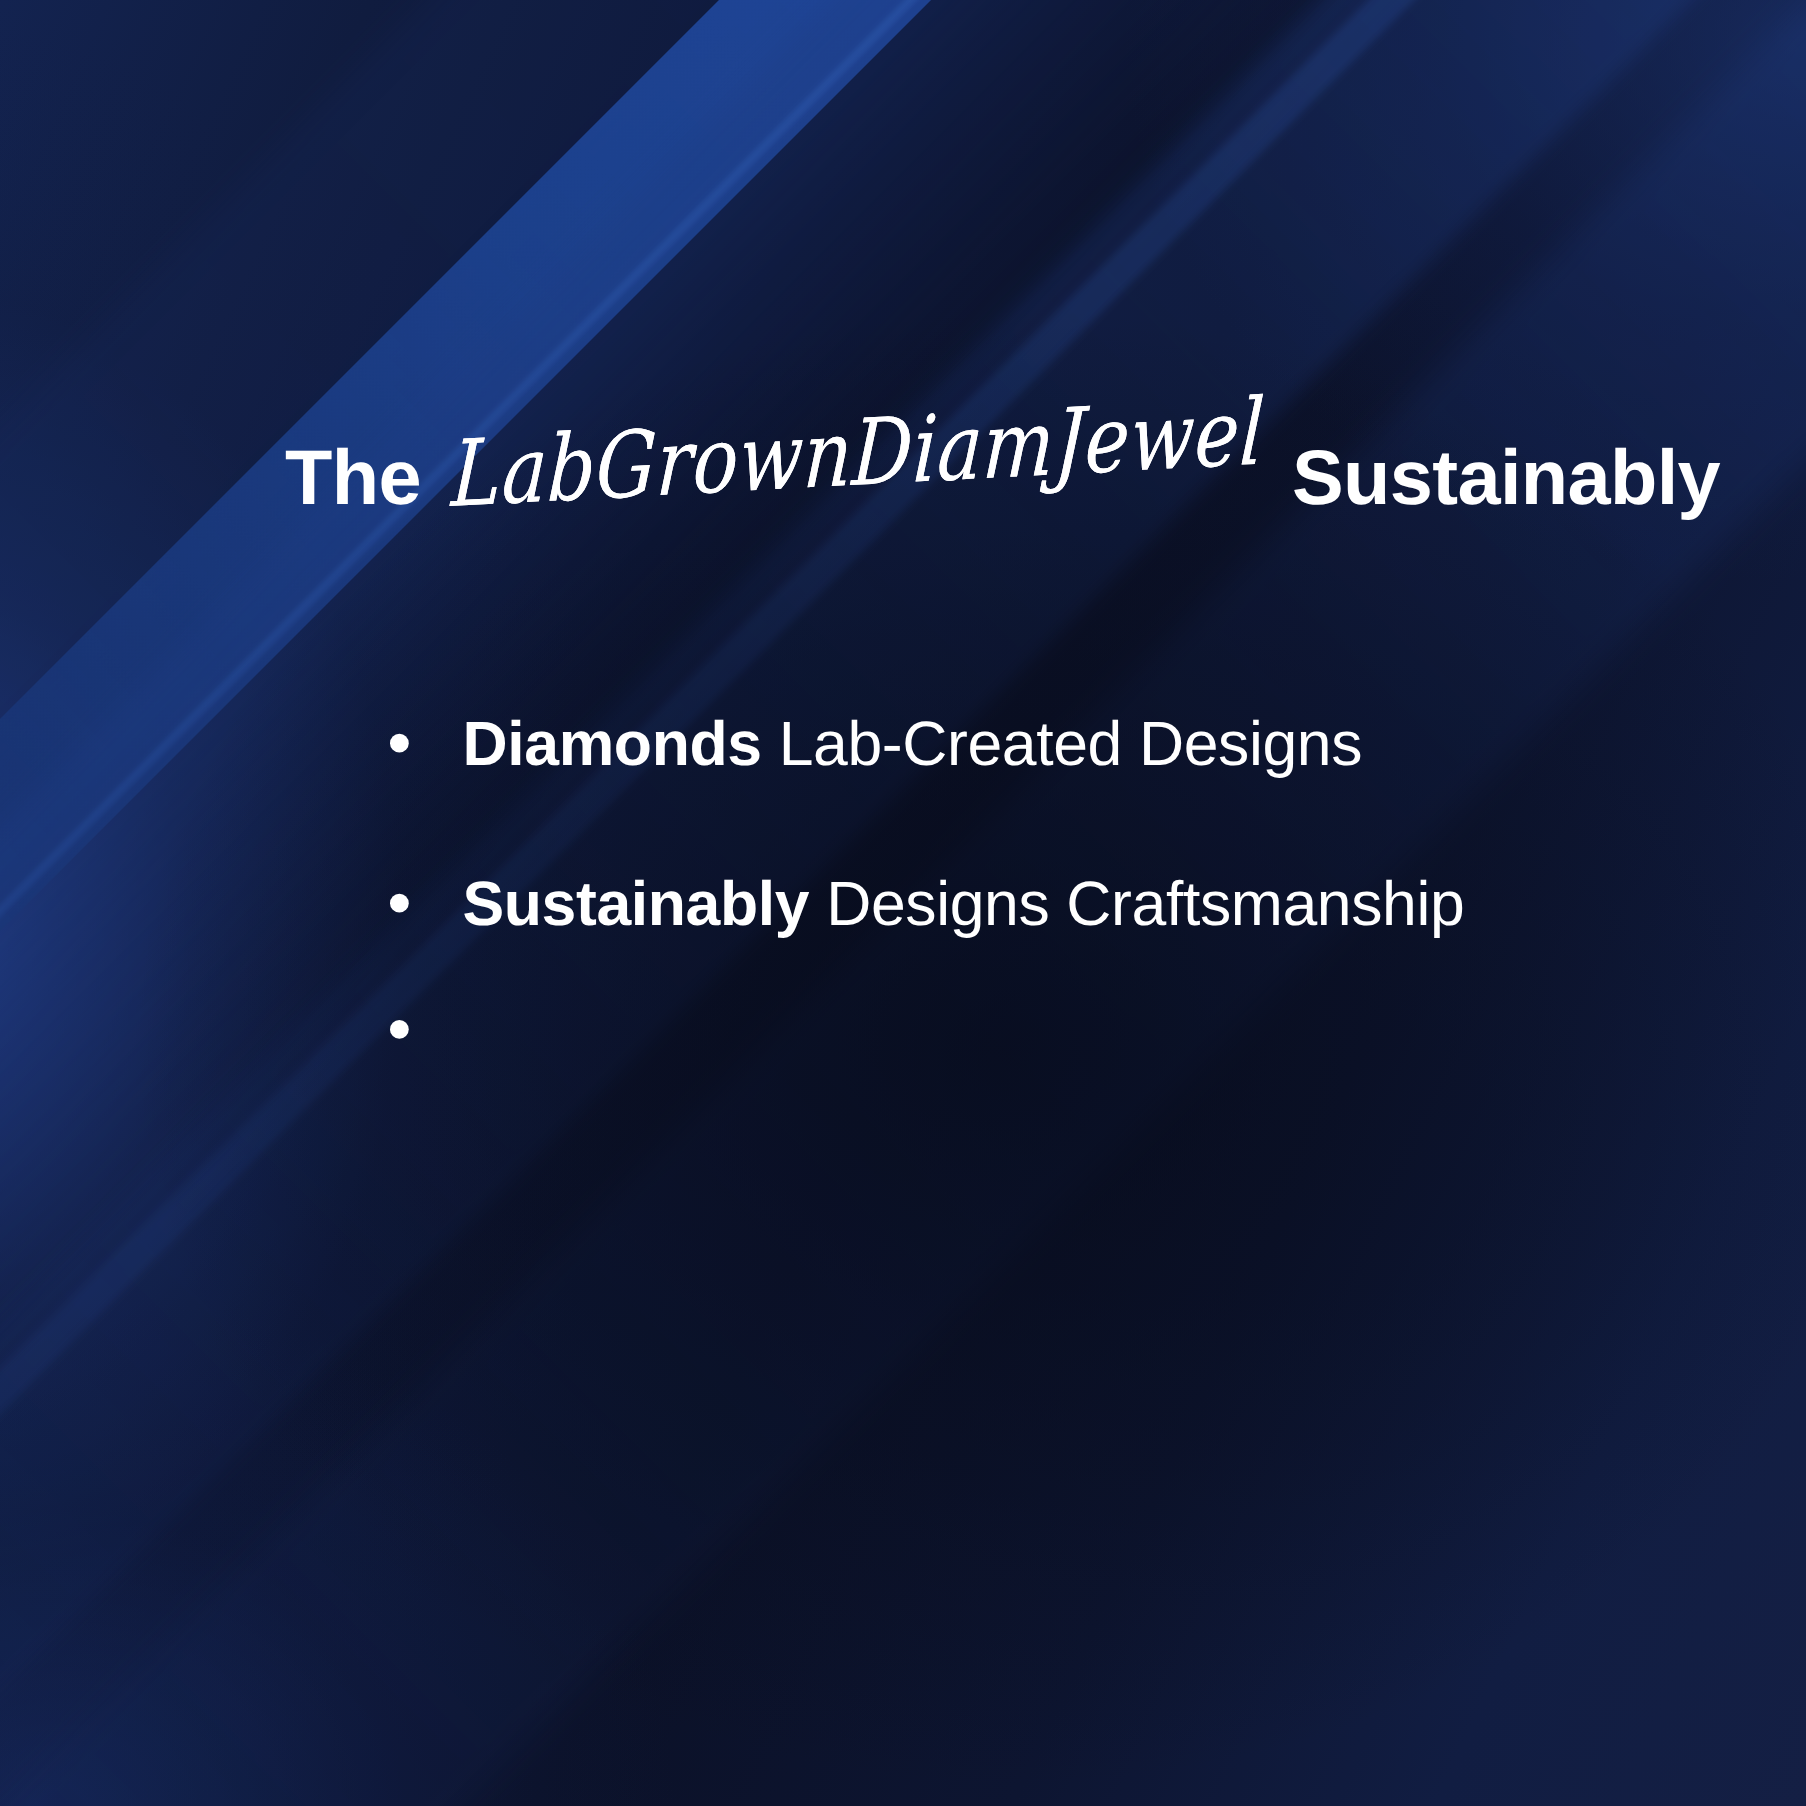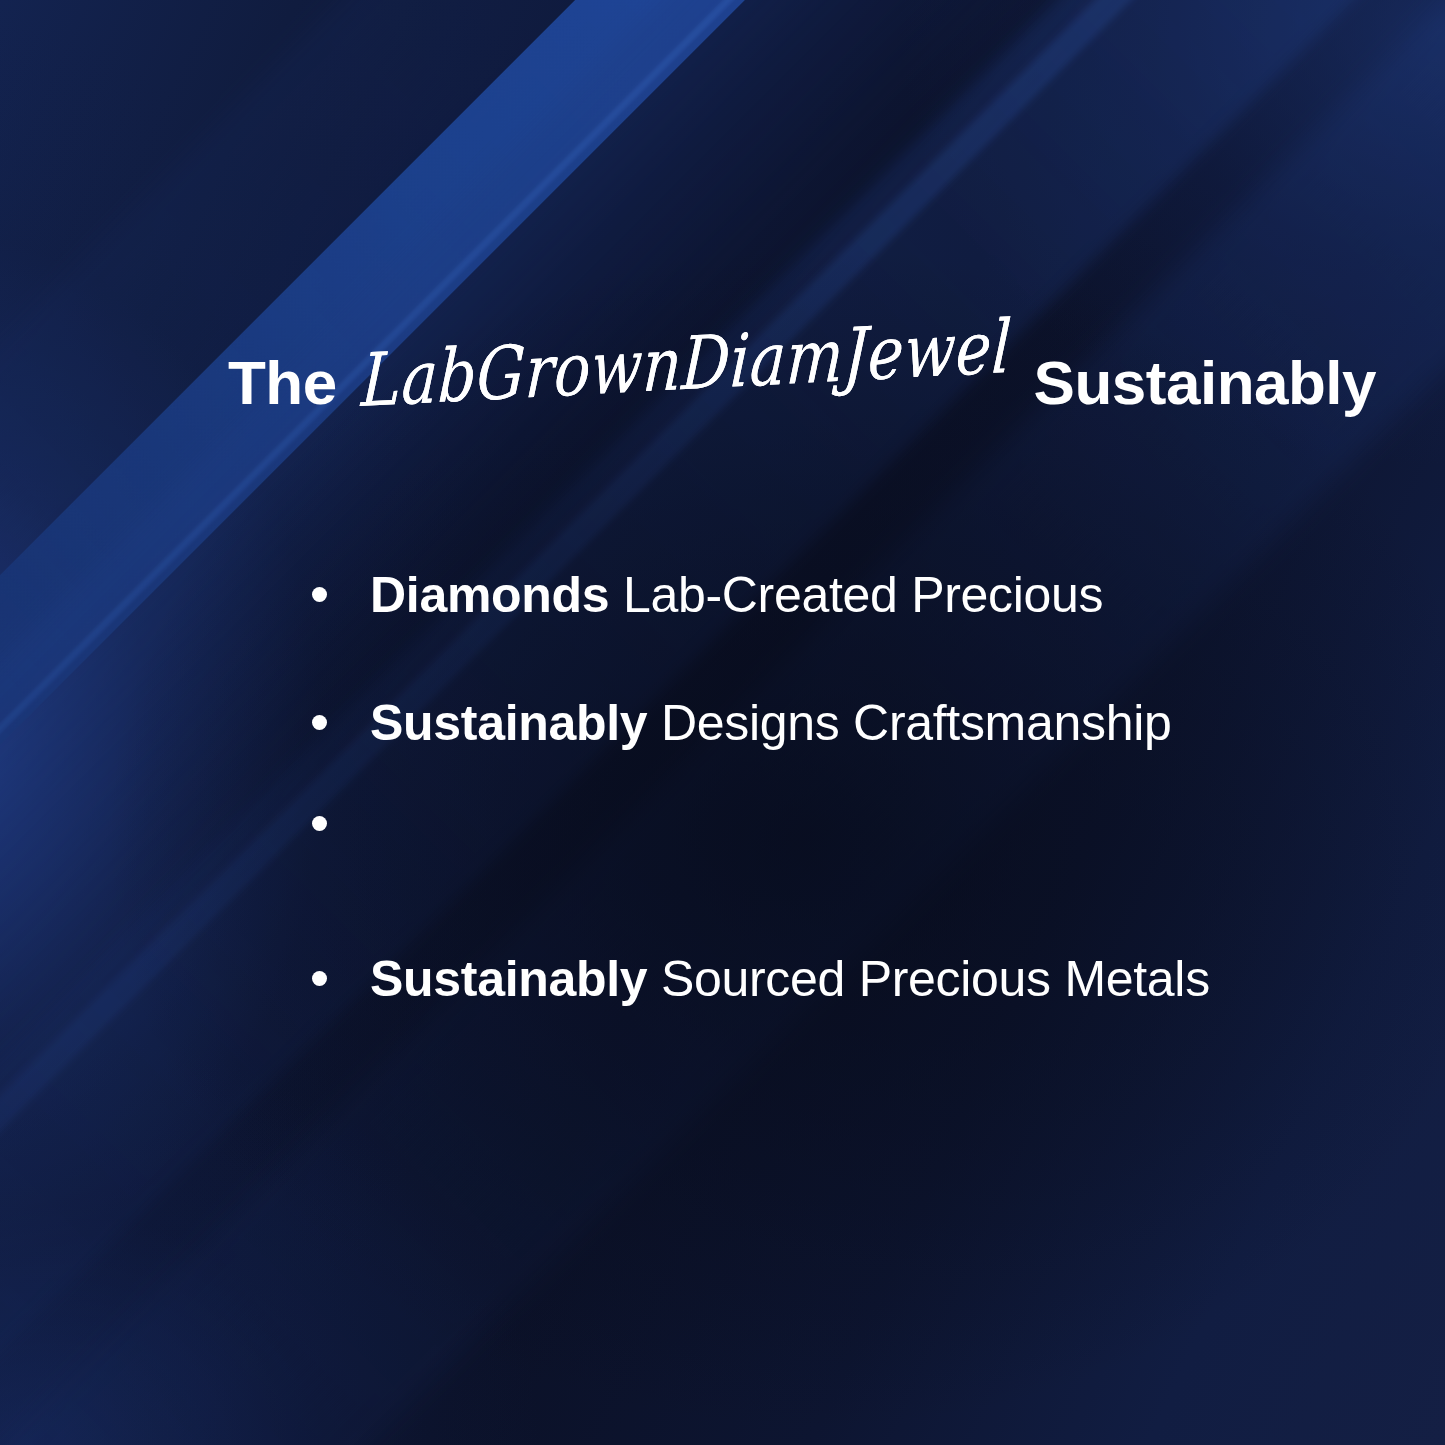--- a/index.html
+++ b/index.html
@@ -284,32 +284,28 @@
     <div class="headline">
       <span class="word">The</span>
       <span class="brand-script">LabGrownDiamJewel</span>
       <span class="word">Sustainably</span>
     </div>
 
     <div class="bullets">
 
       <div class="bullet-row">
         <span class="bullet-dot"></span>
-        <span class="bullet-text"><span class="lead">Diamonds</span><span class="rest"> Lab-Created Precious</span></span>
+        <span class="bullet-text"><span class="lead">Diamonds</span><span class="rest"> Lab-Created Designs</span></span>
       </div>
 
       <div class="bullet-row">
         <span class="bullet-dot"></span>
         <span class="bullet-text"><span class="lead">Sustainably</span><span class="rest"> Designs Craftsmanship</span></span>
       </div>
 
       <div class="bullet-row">
         <span class="bullet-dot"></span>
       </div>
 
-      <div class="bullet-row">
-        <span class="bullet-dot"></span>
-        <span class="bullet-text"><span class="lead">Sustainably</span><span class="rest"> Sourced Precious Metals</span></span>
-      </div>
 
     </div>
   </div>
 </div>
 
 </body></html>

